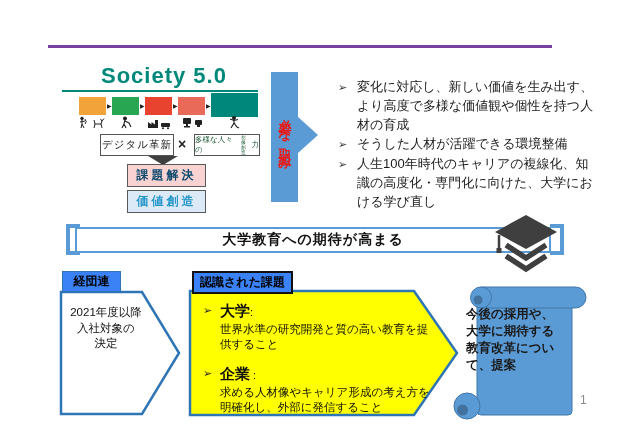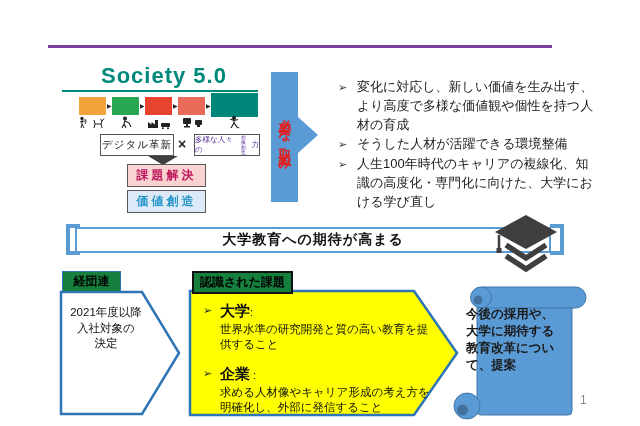--- a/index.html
+++ b/index.html
@@ -24,28 +24,28 @@
   .era5{left:211px;top:93px;width:47px;height:24px;background:#00877C;}
   .era5 .eng{font-size:6px;line-height:7px;}
   .era5 .jp{font-size:9px;line-height:10px;}
   .era-arrow{position:absolute;top:102px;font-size:6px;color:#222;}
   .era-icon{position:absolute;top:116px;height:14px;}
 
   .dx-box{left:100px;top:134px;width:72px;height:20px;background:#fff;border:1.5px solid #555;
           display:flex;align-items:center;justify-content:center;font-size:10.5px;letter-spacing:1px;color:#222;}
   .times{left:178px;top:136px;font-size:14px;font-weight:bold;color:#222;}
   .div-box{left:194px;top:134px;width:64px;height:20px;background:#fff;border:1.5px solid #555;
-           display:flex;align-items:center;justify-content:center;color:#4c1d95;}
+           display:flex;align-items:center;justify-content:center;color:#14532d;}
   .div-box .pre,.div-box .suf{font-size:7.5px;}
   .div-box .stack{display:flex;flex-direction:column;font-size:4.8px;line-height:5px;margin:0 1px;}
   .down-arrow{left:148px;top:156px;width:0;height:0;border-left:15px solid transparent;
               border-right:15px solid transparent;border-top:9px solid #3F3F3F;}
   .result{position:absolute;left:127px;width:77px;height:21px;display:flex;align-items:center;justify-content:center;
           font-size:12px;font-weight:bold;letter-spacing:3px;border:1.5px solid #595959;}
-  .result1{top:164px;background:#F9D2D2;color:#be185d;}
+  .result1{top:164px;background:#F9D2D2;color:#0c4a6e;}
   .result2{top:190px;background:#DCE9F7;color:#2596C9;}
 
   
   .barrow-body{left:271px;top:72px;width:27px;height:130px;background:#5B9BD5;}
   .barrow-head{left:298px;top:117px;width:0;height:0;border-top:18px solid transparent;
                border-bottom:18px solid transparent;border-left:20px solid #5B9BD5;}
   .barrow-label{left:271px;top:76px;width:27px;height:124px;display:flex;align-items:center;justify-content:center;
                 writing-mode:vertical-rl;font-size:13px;font-weight:bold;color:#E02020;letter-spacing:5px;}
 
   
@@ -56,21 +56,21 @@
 
   
   .bracket{top:224px;width:10px;height:23px;border:4px solid #5B9BD5;}
   .bracket-l{left:66px;border-right:none;}
   .bracket-r{left:550px;border-left:none;}
   .banner-box{left:75px;top:227px;width:472px;height:22px;background:#fff;border:2px solid #5B9BD5;
               display:flex;align-items:center;justify-content:center;font-size:14px;font-weight:bold;color:#111;z-index:2;letter-spacing:1px;font-family:Liberation Mono, monospace;}
   .gradcap{left:490px;top:213px;z-index:3;}
 
   
-  .tab{position:absolute;top:271px;height:19px;background:#15803d;display:flex;align-items:center;justify-content:center;
+  .tab{position:absolute;top:271px;height:19px;background:#3b82f6;display:flex;align-items:center;justify-content:center;
        font-size:12px;font-weight:bold;color:#000;z-index:2;}
   .tab-keidanren{left:62px;width:57px;border:1.5px solid #2E75B6;}
   .tab-issues{left:192px;width:97px;border:2px solid #111;}
   .kd-shape{left:58px;top:289px;}
   .kd-text{left:62px;top:305px;width:88px;text-align:center;font-size:11.5px;line-height:15.5px;color:#111;}
   .kd-red{color:#E60000;font-weight:bold;}
   .issues-shape{left:188px;top:289px;}
   .issues-content{left:203px;top:302px;width:232px;}
   .issue-item{display:flex;}
   .issue-item + .issue-item{margin-top:13px;}

